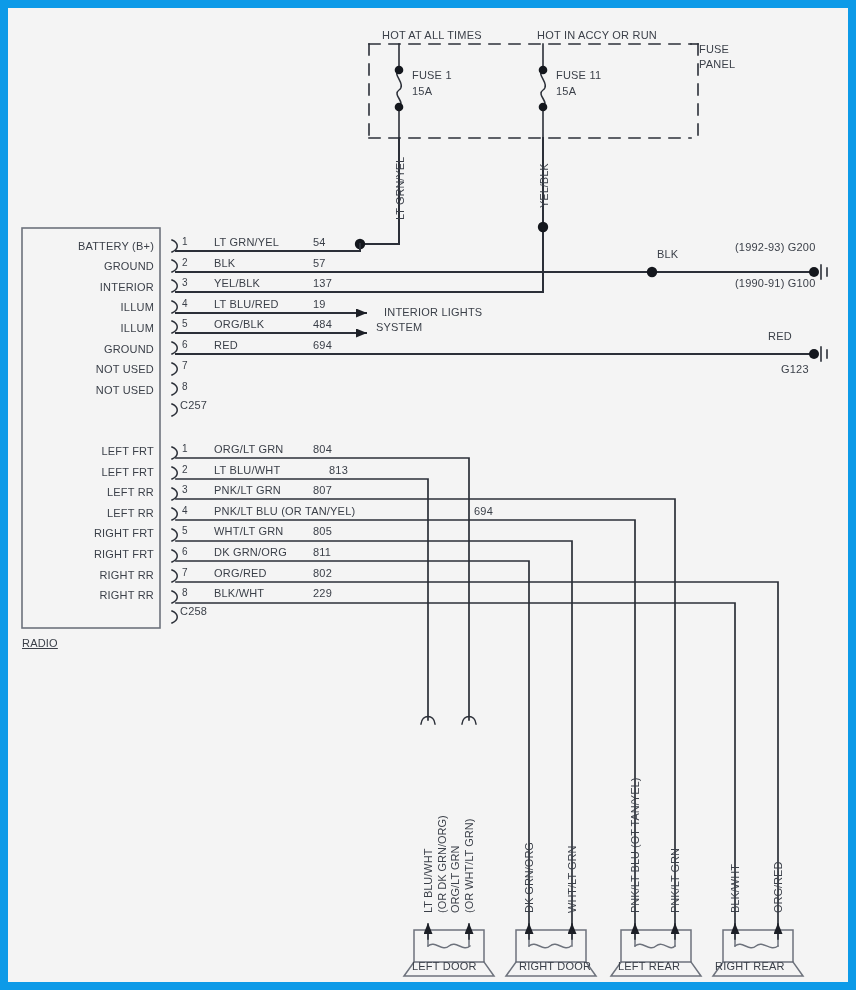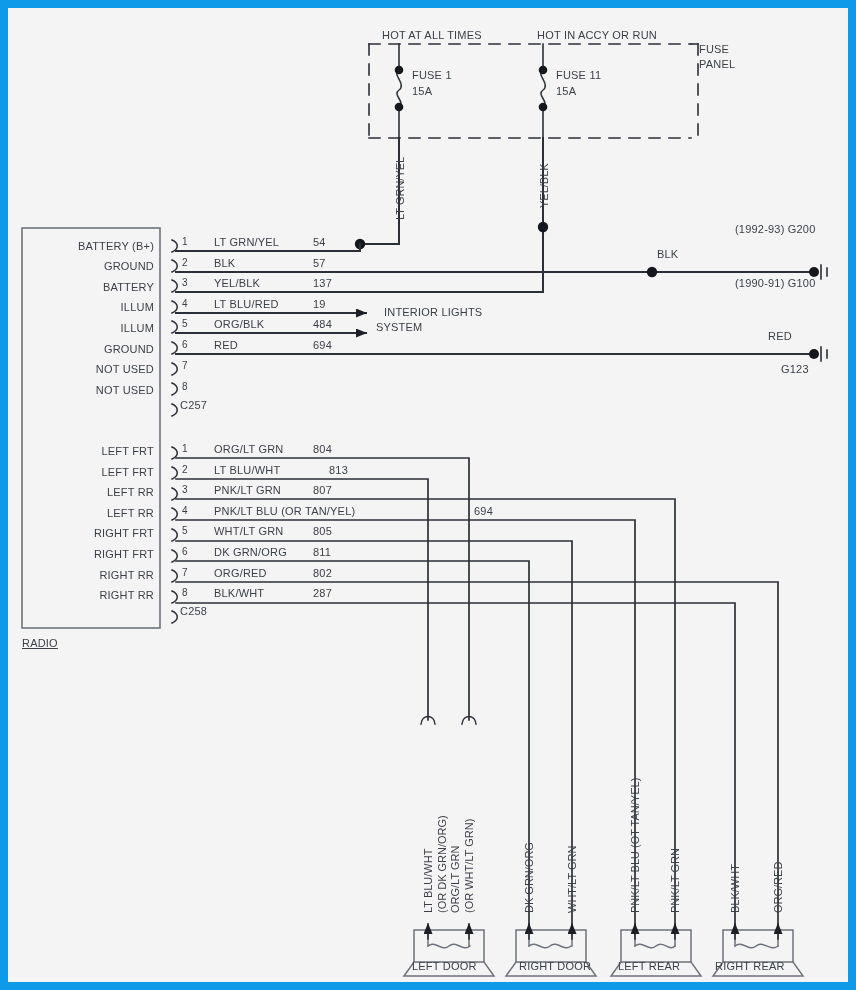--- a/index.html
+++ b/index.html
@@ -222,21 +222,21 @@
     <div class="lbl" style="left:548px;top:61px;">FUSE 11</div>
     <div class="lbl" style="left:548px;top:77px;">15A</div>
 
     <div class="vlbl" style="left:386px;top:212px;">LT GRN/YEL</div>
     <div class="vlbl" style="left:530px;top:200px;">YEL/BLK</div>
 
     <div class="lbl" style="left:14px;top:629px;text-decoration:underline;">RADIO</div>
 
     <div class="lbl r" style="left:0px;top:232px;width:146px;">BATTERY (B+)</div>
     <div class="lbl r" style="left:0px;top:252px;width:146px;">GROUND</div>
-    <div class="lbl r" style="left:0px;top:273px;width:146px;">BATTERY</div>
+    <div class="lbl r" style="left:0px;top:273px;width:146px;">INTERIOR</div>
     <div class="lbl r" style="left:0px;top:293px;width:146px;">ILLUM</div>
     <div class="lbl r" style="left:0px;top:314px;width:146px;">ILLUM</div>
     <div class="lbl r" style="left:0px;top:335px;width:146px;">GROUND</div>
     <div class="lbl r" style="left:0px;top:355px;width:146px;">NOT USED</div>
     <div class="lbl r" style="left:0px;top:376px;width:146px;">NOT USED</div>
 
     <div class="lbl sm" style="left:174px;top:228px;">1</div>
     <div class="lbl sm" style="left:174px;top:249px;">2</div>
     <div class="lbl sm" style="left:174px;top:269px;">3</div>
     <div class="lbl sm" style="left:174px;top:290px;">4</div>
@@ -258,21 +258,21 @@
     <div class="lbl" style="left:305px;top:290px;">19</div>
     <div class="lbl" style="left:305px;top:310px;">484</div>
     <div class="lbl" style="left:305px;top:331px;">694</div>
 
     <div class="lbl" style="left:172px;top:391px;">C257</div>
 
     <div class="lbl" style="left:376px;top:298px;">INTERIOR LIGHTS</div>
     <div class="lbl" style="left:368px;top:313px;">SYSTEM</div>
 
     <div class="lbl" style="left:649px;top:240px;">BLK</div>
-    <div class="lbl" style="left:727px;top:215px;">(1992-93) G200</div>
+    <div class="lbl" style="left:727px;top:233px;">(1992-93) G200</div>
     <div class="lbl" style="left:727px;top:269px;">(1990-91) G100</div>
     <div class="lbl" style="left:760px;top:322px;">RED</div>
     <div class="lbl" style="left:773px;top:355px;">G123</div>
 
     <div class="lbl r" style="left:0px;top:437px;width:146px;">LEFT FRT</div>
     <div class="lbl r" style="left:0px;top:458px;width:146px;">LEFT FRT</div>
     <div class="lbl r" style="left:0px;top:478px;width:146px;">LEFT RR</div>
     <div class="lbl r" style="left:0px;top:499px;width:146px;">LEFT RR</div>
     <div class="lbl r" style="left:0px;top:519px;width:146px;">RIGHT FRT</div>
     <div class="lbl r" style="left:0px;top:540px;width:146px;">RIGHT FRT</div>
@@ -297,21 +297,21 @@
     <div class="lbl" style="left:206px;top:559px;">ORG/RED</div>
     <div class="lbl" style="left:206px;top:579px;">BLK/WHT</div>
 
     <div class="lbl" style="left:305px;top:435px;">804</div>
     <div class="lbl" style="left:305px;top:456px;padding-left:16px;">813</div>
     <div class="lbl" style="left:305px;top:476px;">807</div>
     <div class="lbl" style="left:466px;top:497px;">694</div>
     <div class="lbl" style="left:305px;top:517px;">805</div>
     <div class="lbl" style="left:305px;top:538px;">811</div>
     <div class="lbl" style="left:305px;top:559px;">802</div>
-    <div class="lbl" style="left:305px;top:579px;">287</div>
+    <div class="lbl" style="left:305px;top:579px;">229</div>
 
     <div class="lbl" style="left:172px;top:597px;">C258</div>
 
     <div class="vlbl" style="left:414px;top:905px;">LT BLU/WHT</div>
     <div class="vlbl" style="left:428px;top:905px;">(OR DK GRN/ORG)</div>
     <div class="vlbl" style="left:441px;top:905px;">ORG/LT GRN</div>
     <div class="vlbl" style="left:455px;top:905px;">(OR WHT/LT GRN)</div>
 
     <div class="vlbl" style="left:515px;top:905px;">DK GRN/ORG</div>
     <div class="vlbl" style="left:558px;top:905px;">WHT/LT GRN</div>

